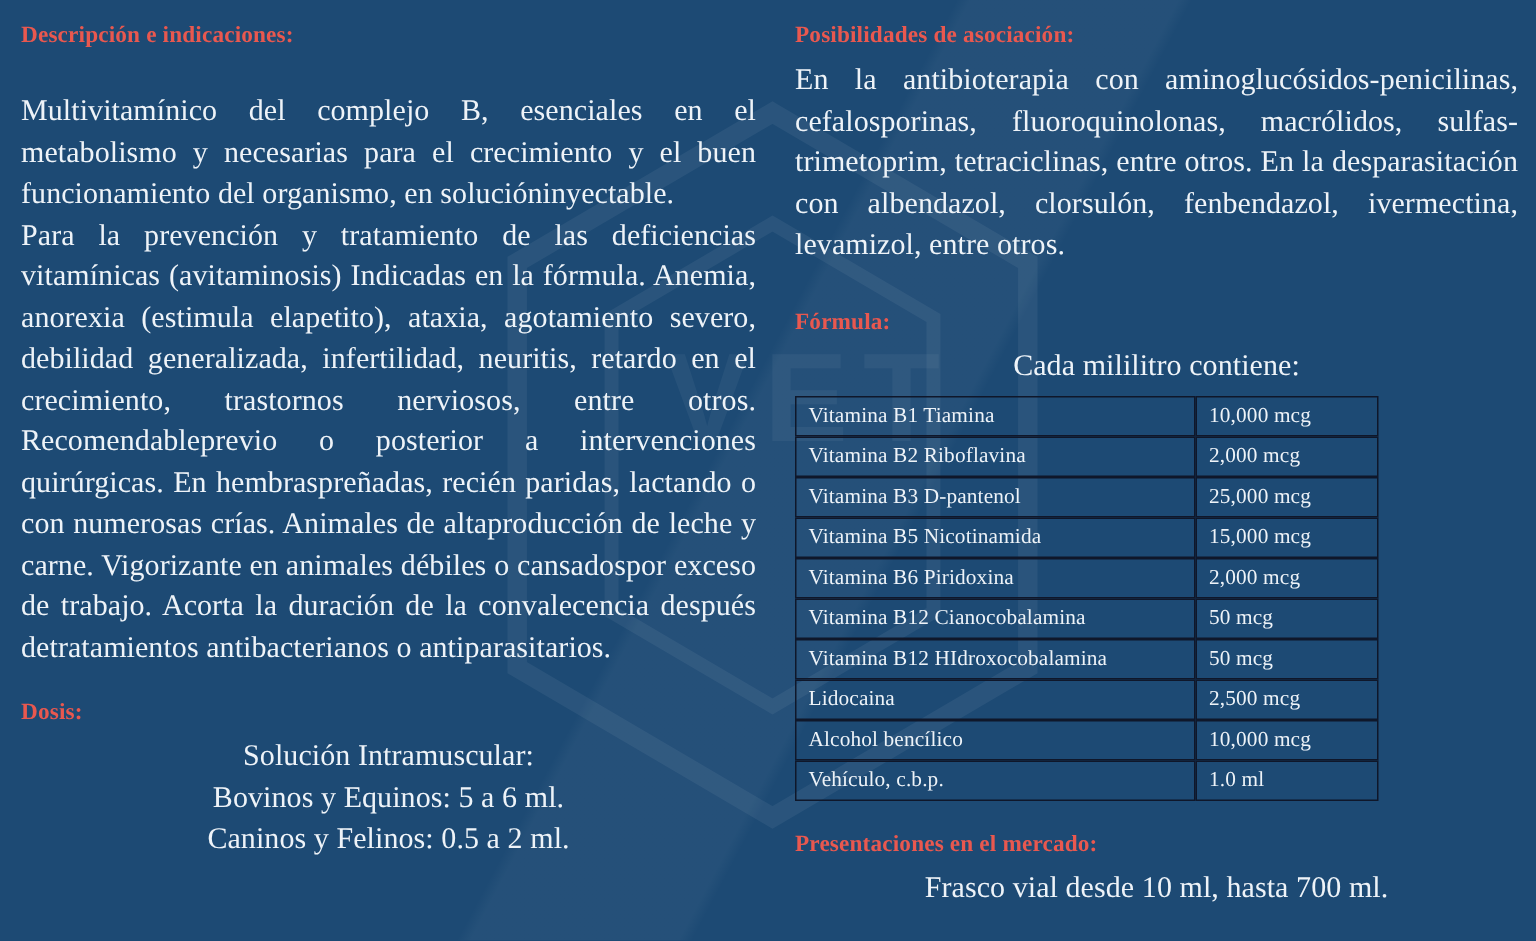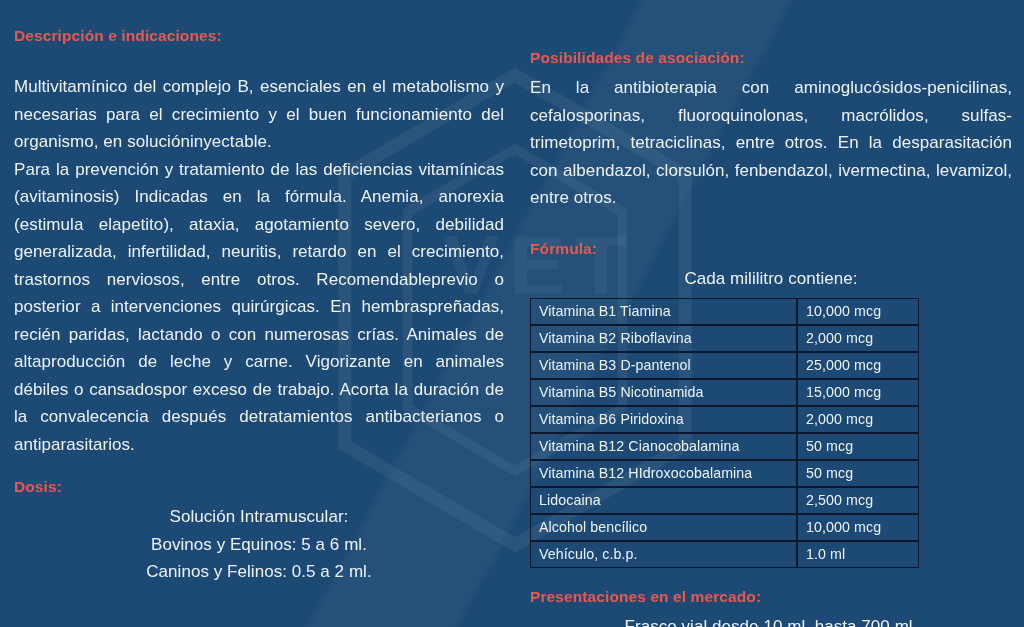--- a/index.html
+++ b/index.html
@@ -35,34 +35,34 @@
   }
   .wm-text {
     left:330px; top:200px; width:420px;
     color:#ffffff; opacity:.045;
     font-size:84px; font-weight:bold; letter-spacing:10px;
     line-height:110px; text-align:center;
     font-family:"Liberation Sans", sans-serif;
     margin-top:10px;
   }
 
-  .col { position:absolute; top:16px; }
+  .col { position:absolute; top:4px;font-family:Liberation Serif, serif; }
   .col-left  { left:14px;  width:490px; }
-  .col-right { left:530px; width:482px;margin-top:22px; }
+  .col-right { left:530px; width:482px; }
 
   .head {
     color:#e9584f;
     font-size:15.5px;
     font-weight:bold;
     line-height:22px;
     letter-spacing:.1px;
   }
   .para {
     color:#eef3f8;
-    font-size:17px;
+    font-size:20px;
     line-height:27.5px;
     text-align:justify;
     letter-spacing:.05px;
   }
   .para.nojust { text-align:center; }
   .sp-xl { height:26px; }
   .sp-lg { height:18px; }
   .sp-md { height:9px; }
   .sp-sm { height:5px; }
 

